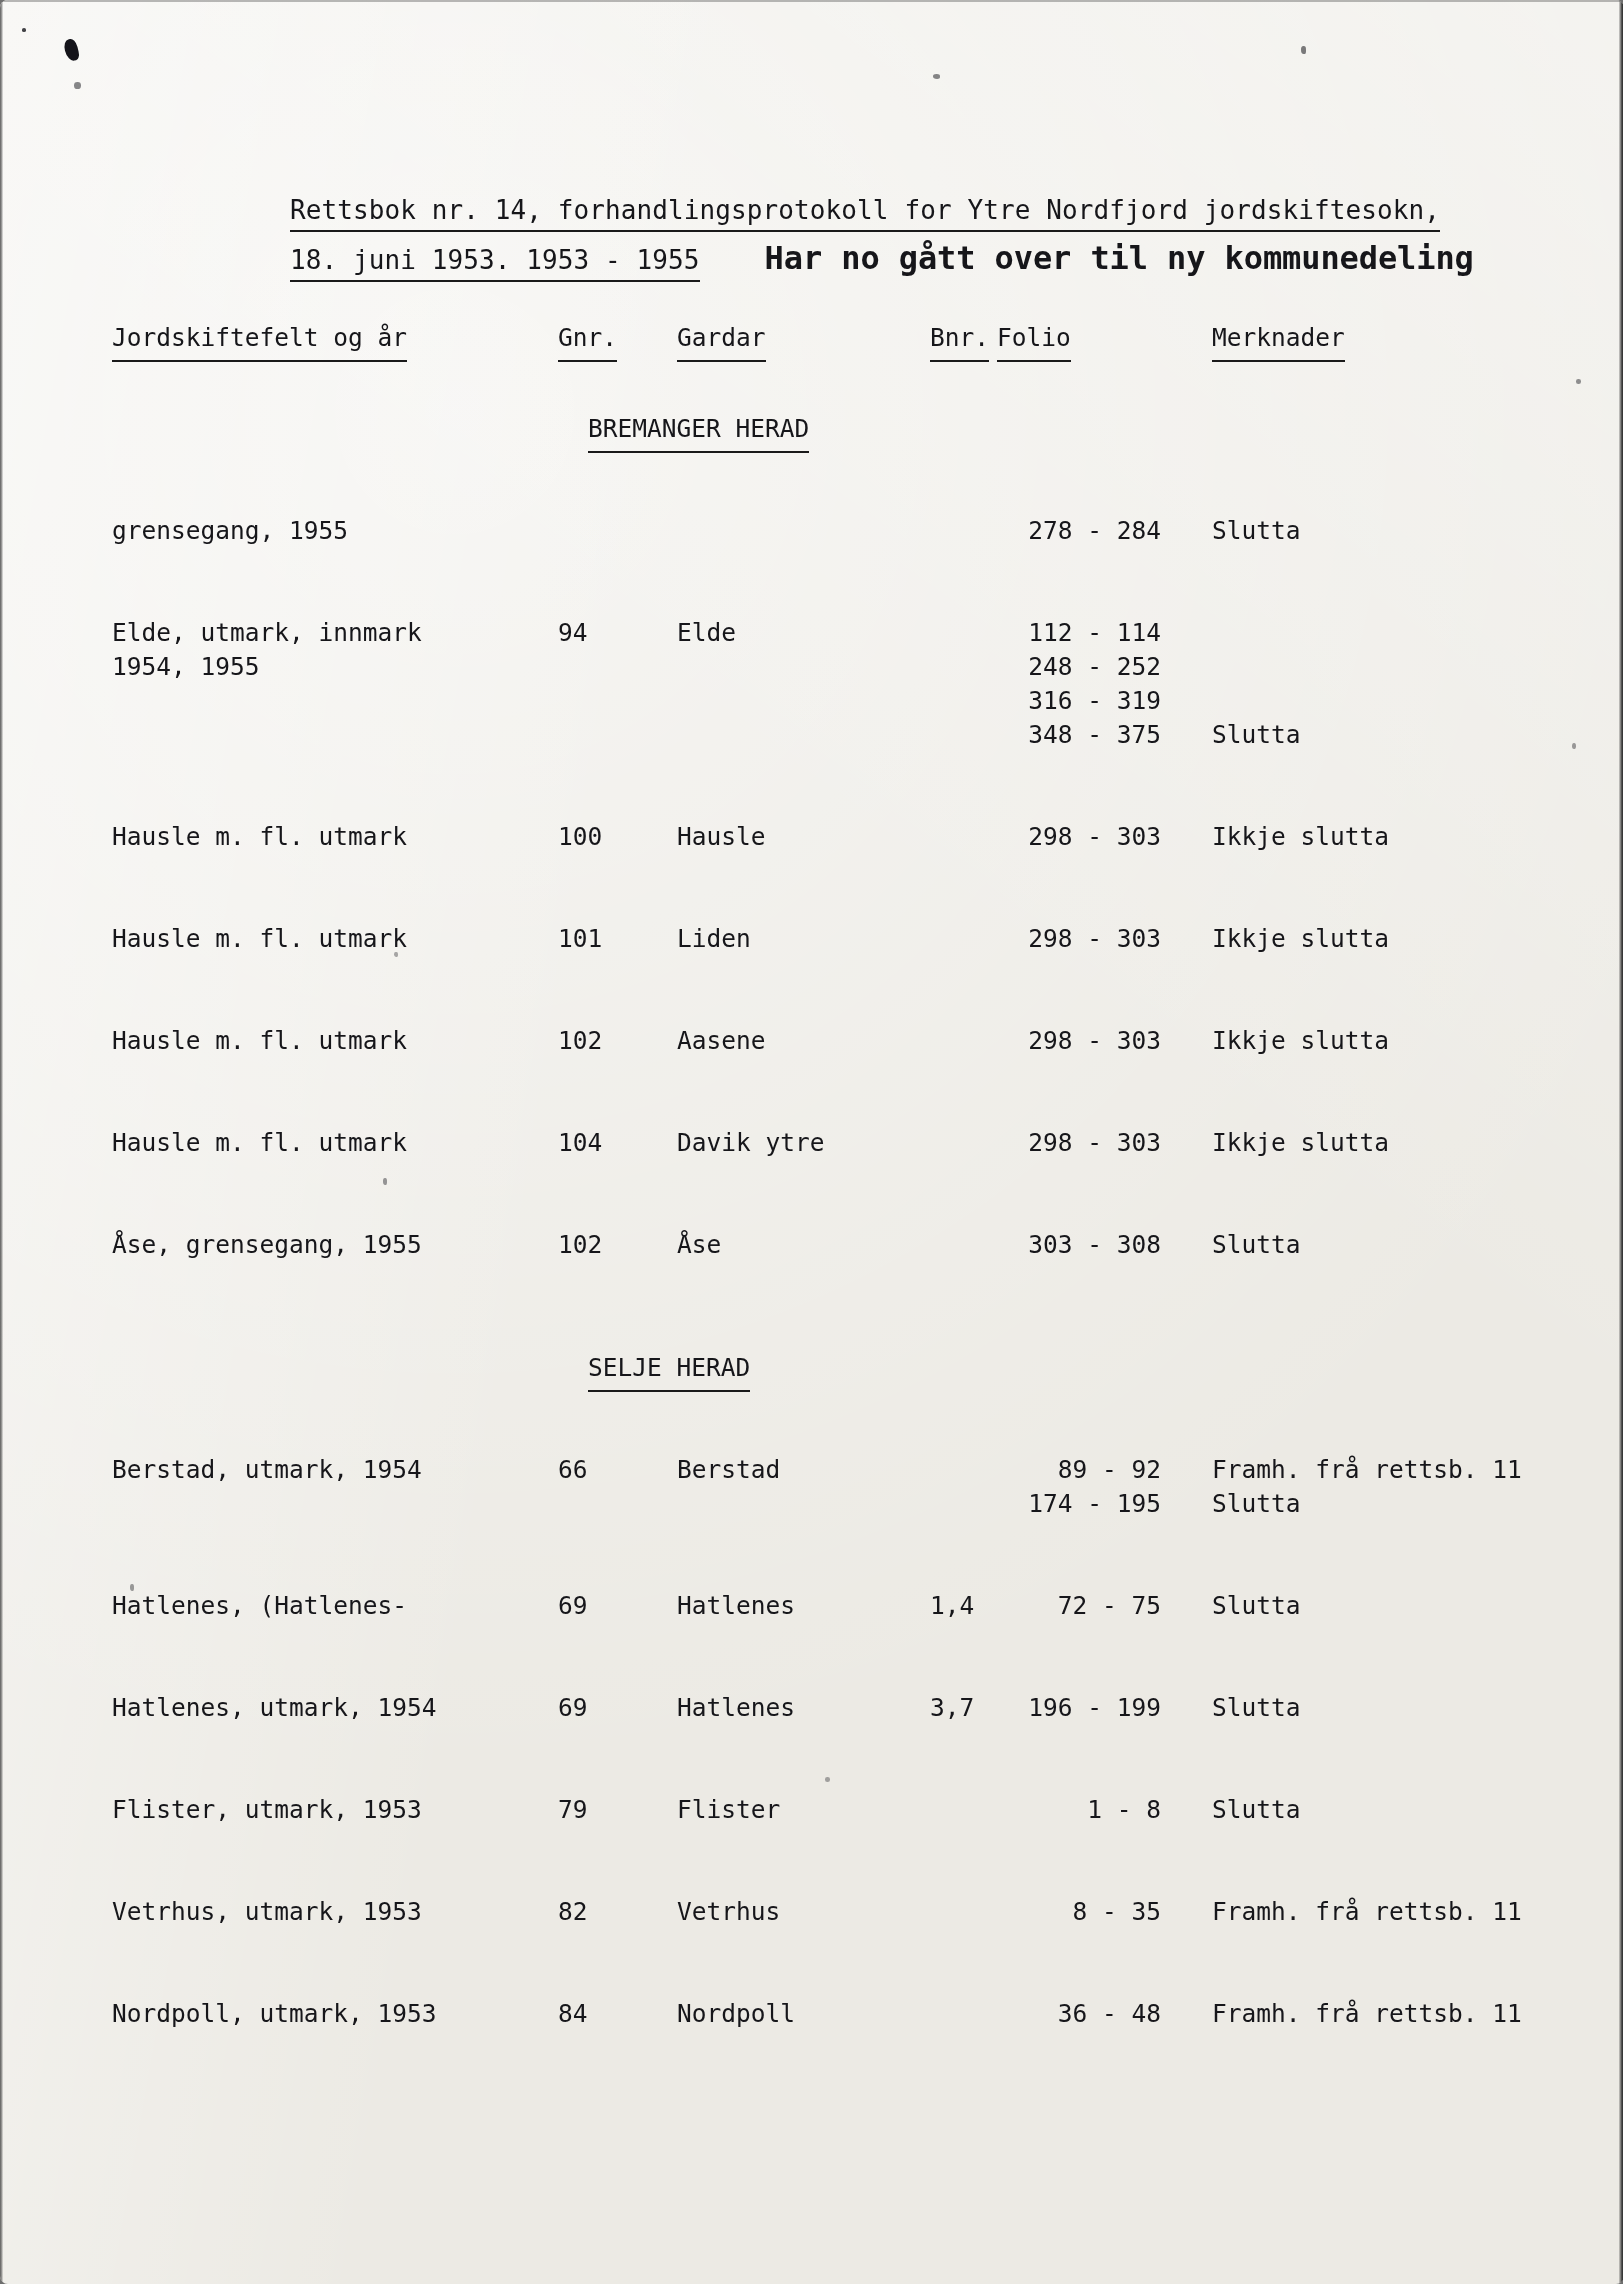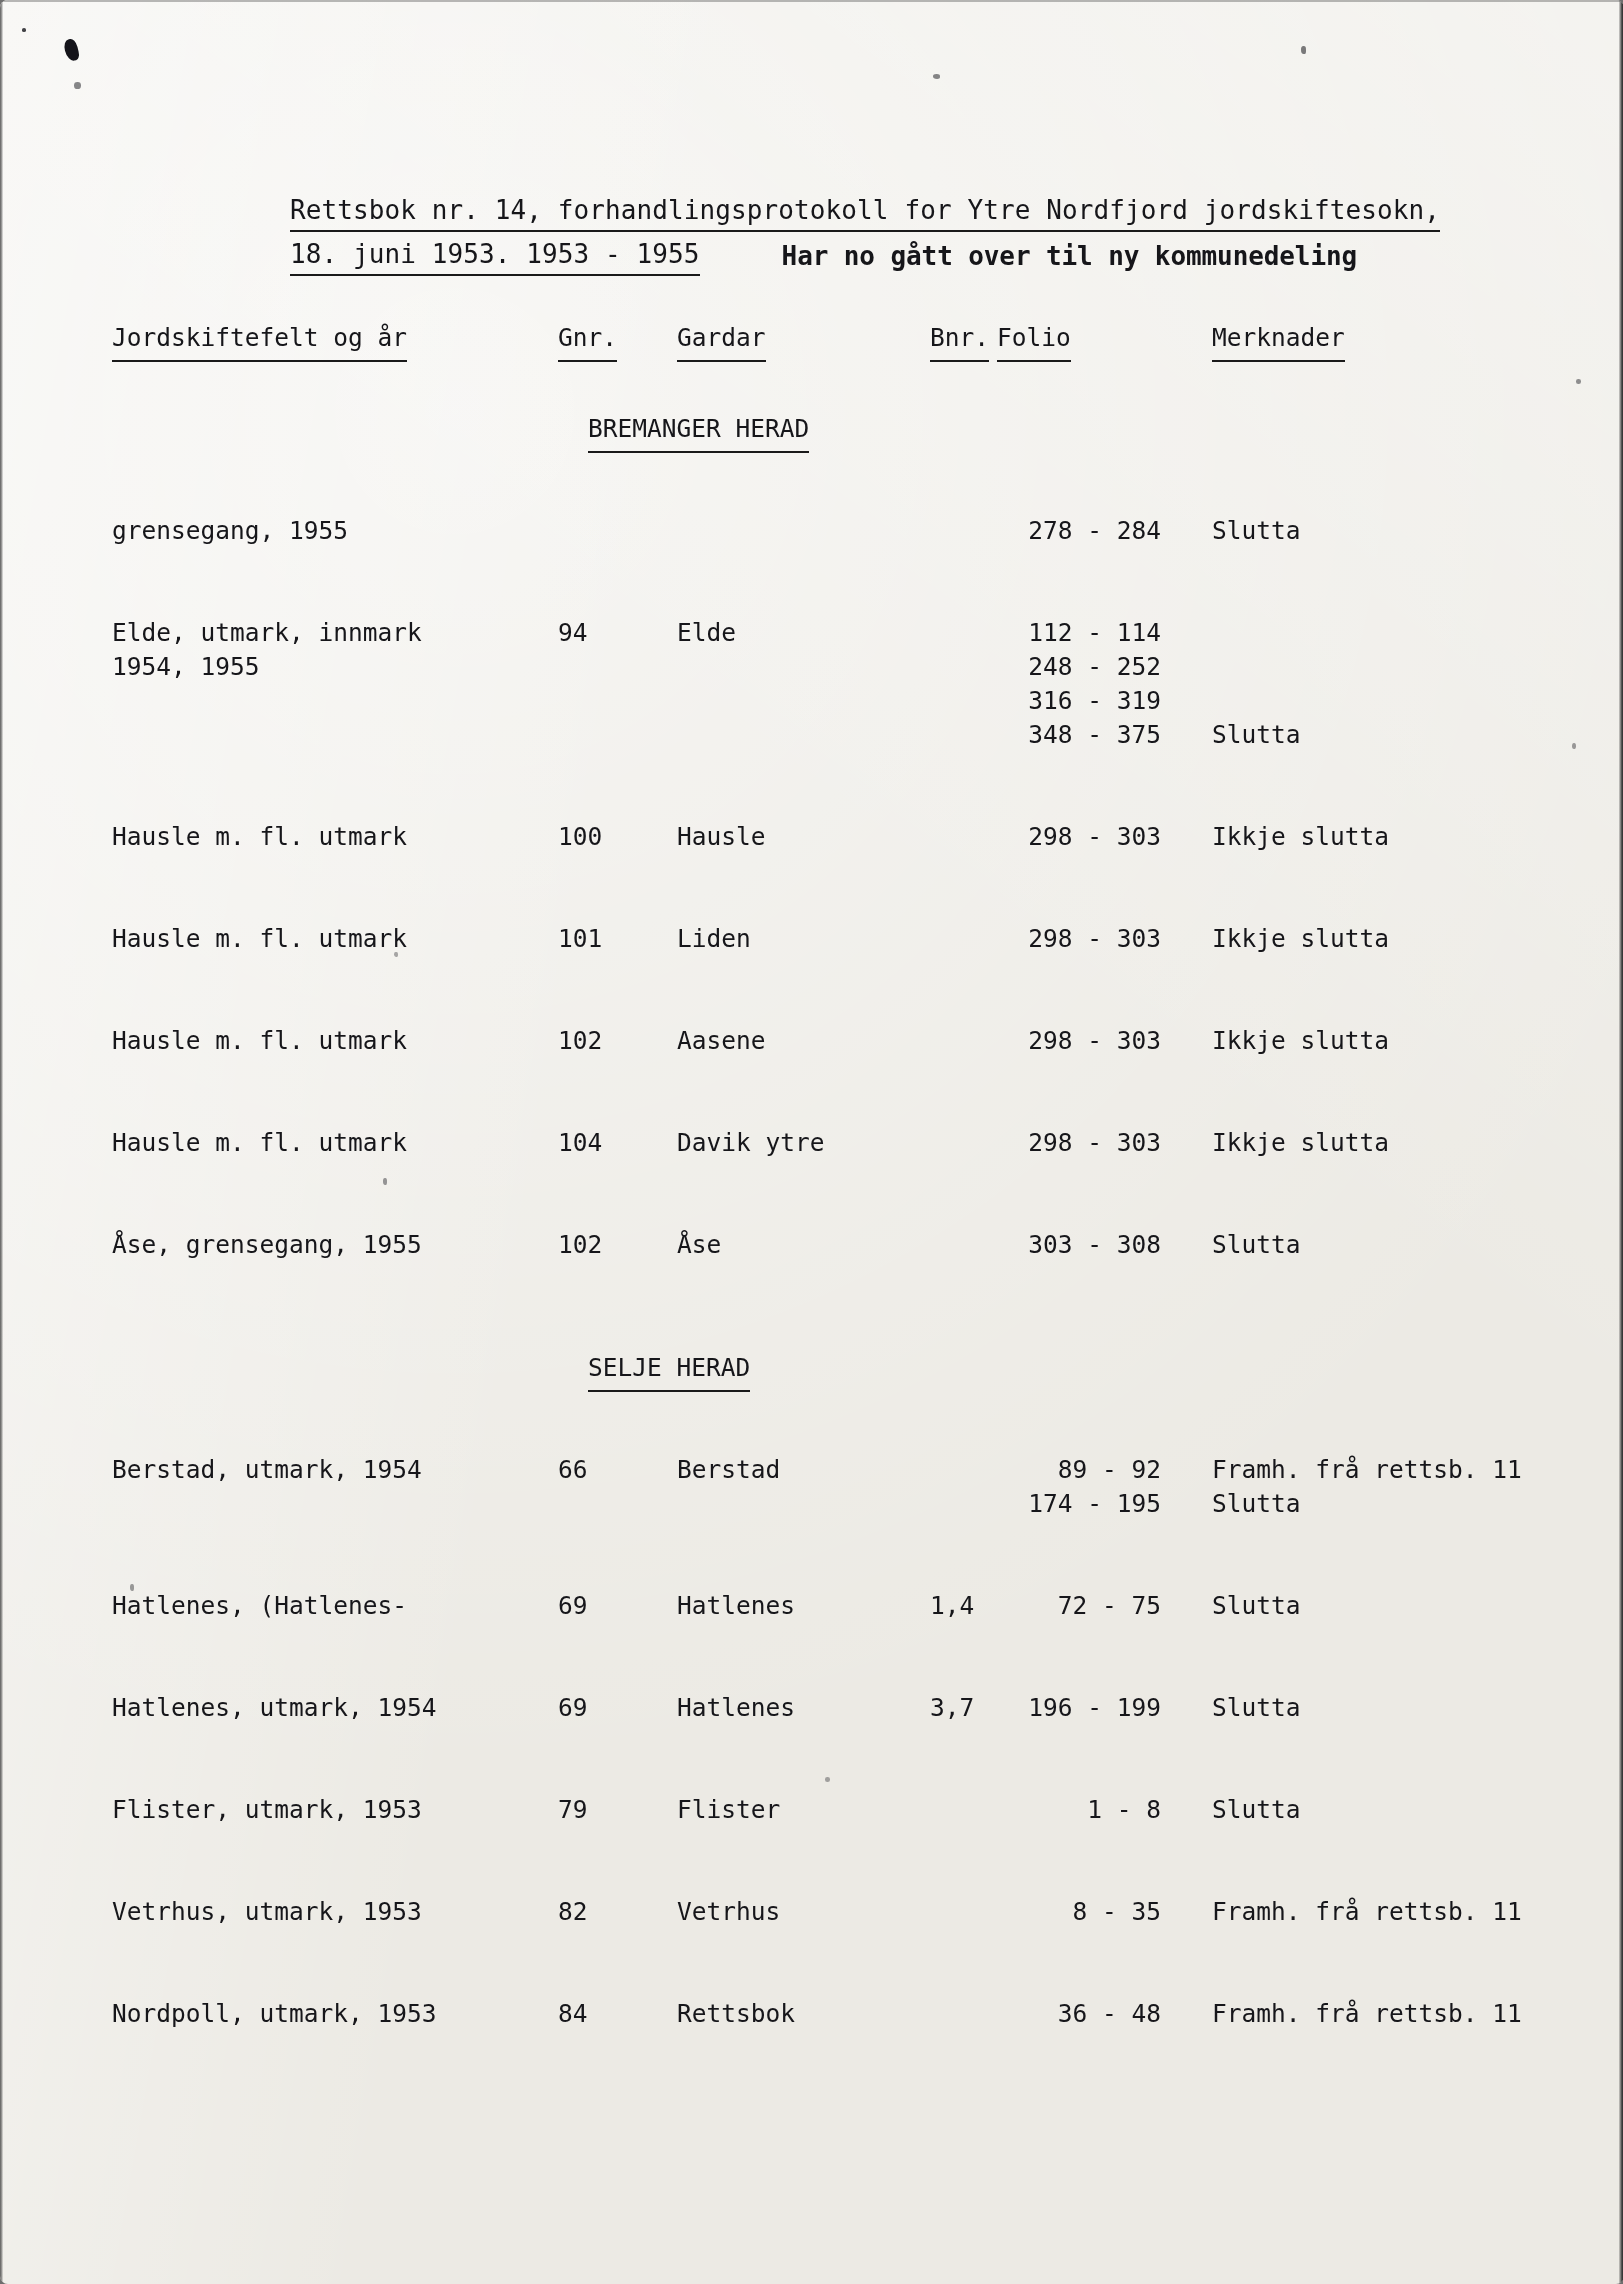--- a/index.html
+++ b/index.html
@@ -90,23 +90,23 @@
     white-space: nowrap;
   }
   .title-line2a {
     font-size: 26px;
     padding-bottom: 5.2px;
     border-bottom: 2.2px solid #1a1a1a;
     display: inline-block;
     letter-spacing: 0.1px;
   }
   .title-line2b {
-    font-size: 26px;
+    font-size: 32px;
     font-weight: bold;
-    margin-left: 82px;
+    margin-left: 65px;
     padding-bottom: 5.2px;
     letter-spacing: -0.1px;
   }
 
   
   .tbl {
     position: absolute;
     left: 112px;
     top: 321px;
     width: 1457px;
@@ -335,21 +335,21 @@
             <div class="cell c-gnr">82</div>
             <div class="cell c-gardar">Vetrhus</div>
             <div class="cell c-bnr"></div>
             <div class="cell c-folio">8 - 35</div>
             <div class="cell c-merk">Framh. frå rettsb. 11</div>
           </div>
           <div class="spacer-lg"></div>
           <div class="row" style="height: 34px;">
             <div class="cell c-felt">Nordpoll, utmark, 1953</div>
             <div class="cell c-gnr">84</div>
-            <div class="cell c-gardar">Rettsbok</div>
+            <div class="cell c-gardar">Nordpoll</div>
             <div class="cell c-bnr"></div>
             <div class="cell c-folio">36 - 48</div>
             <div class="cell c-merk">Framh. frå rettsb. 11</div>
           </div>
         </div>
     </div>
 
   </div>
 </div>
 

